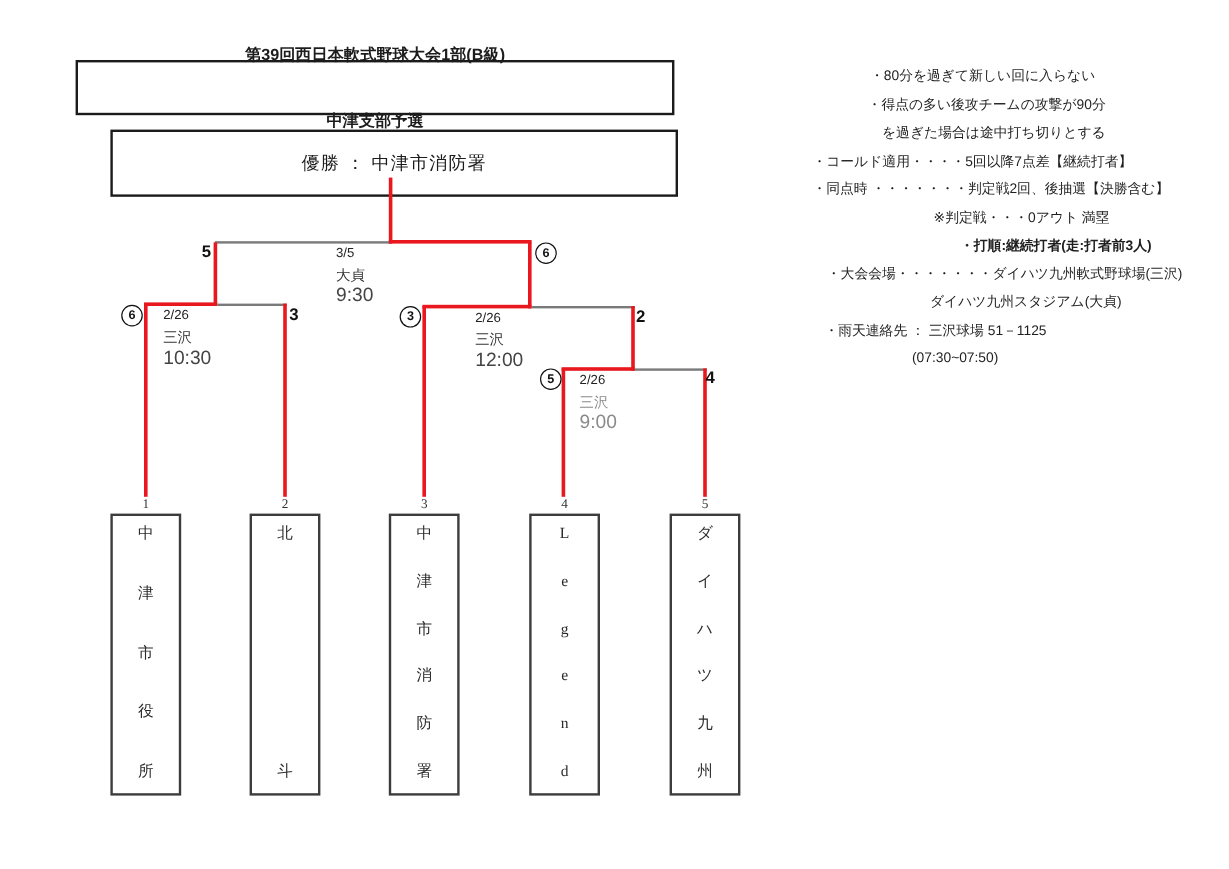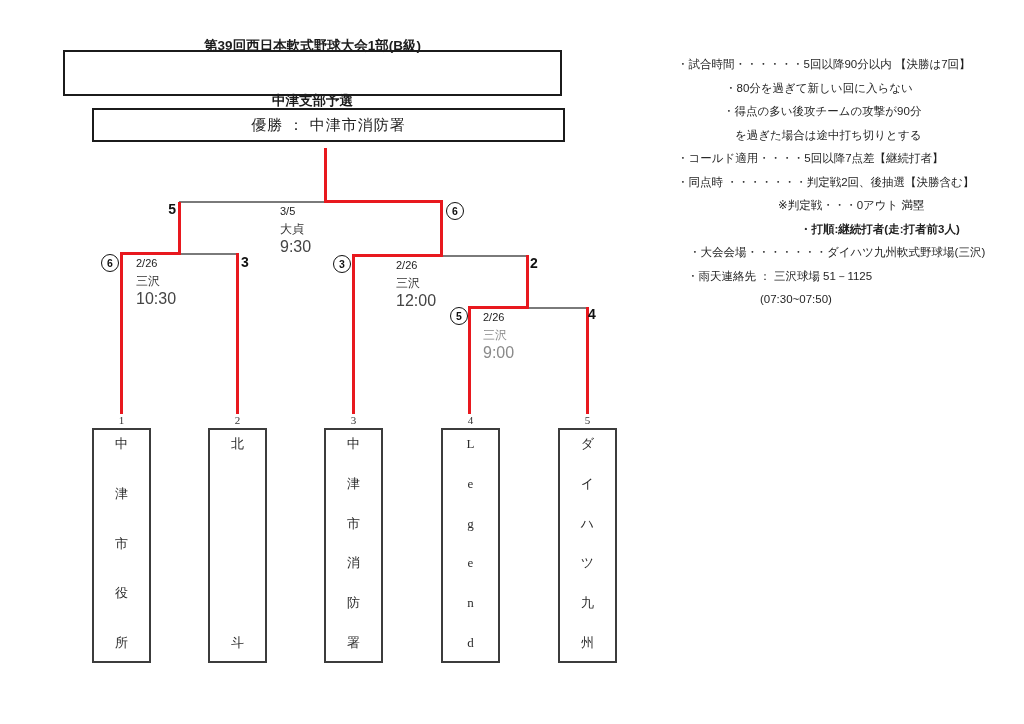--- a/index.html
+++ b/index.html
@@ -4,21 +4,21 @@
 <style>
   html,body{margin:0;padding:0;background:#fff;}
   #page{position:relative;width:1024px;height:724px;background:#ffffff;overflow:hidden;
         font-family:"Liberation Sans","DejaVu Sans",sans-serif;color:#1c1c1c;}
 
   
   .hbox{position:absolute;border:2px solid #1b1b1b;background:#fff;box-sizing:border-box;
         display:flex;flex-direction:column;justify-content:center;align-items:center;text-align:center;gap:38px;}
   #title-box{left:63px;top:50px;width:499px;height:46px;}
   #title-box .t1,#title-box .t2{font-weight:bold;font-size:13.5px;line-height:17px;}
-  #champion-box{left:92px;top:108px;width:473px;height:34px;}
+  #champion-box{left:92px;top:108px;width:473px;height:56px;}
   #champion-box .t1{font-size:15px;letter-spacing:1px;}
 
   
   .vline{position:absolute;width:3px;background:var(--red);}
   .hred{position:absolute;height:3px;background:var(--red);}
   .hgray{position:absolute;height:2px;background:var(--gray);}
 
   
   .pscore{position:absolute;font-size:14px;font-weight:bold;color:#111;}
   .cscore{position:absolute;width:16px;height:16px;border:1.5px solid #111;border-radius:50%;
@@ -163,26 +163,26 @@
         <div class="ch">ダ</div>
         <div class="ch">イ</div>
         <div class="ch">ハ</div>
         <div class="ch">ツ</div>
         <div class="ch">九</div>
         <div class="ch">州</div>
       </div>
   </div>
 
   <div id="notes">
-    <div class="nl ind0">・試合時間・・・・・・5回以降90分以内 【決勝は7回】</div>
     <div class="nl ind48">・80分を過ぎて新しい回に入らない</div>
     <div class="nl ind46">・得点の多い後攻チームの攻撃が90分</div>
     <div class="nl ind58">を過ぎた場合は途中打ち切りとする</div>
     <div class="nl ind0">・コールド適用・・・・5回以降7点差【継続打者】</div>
     <div class="nl ind0">・同点時 ・・・・・・・判定戦2回、後抽選【決勝含む】</div>
     <div class="nl ind101">※判定戦・・・0アウト 満塁</div>
     <div class="nl ind123">・打順:継続打者(走:打者前3人)</div>
     <div class="nl ind12">・大会会場・・・・・・・ダイハツ九州軟式野球場(三沢)</div>
+    <div class="nl ind98">ダイハツ九州スタジアム(大貞)</div>
     <div class="nl ind10">・雨天連絡先 ： 三沢球場 51－1125</div>
     <div class="nl ind83">(07:30~07:50)</div>
   </div>
 
 </div>
 
 </body></html>

